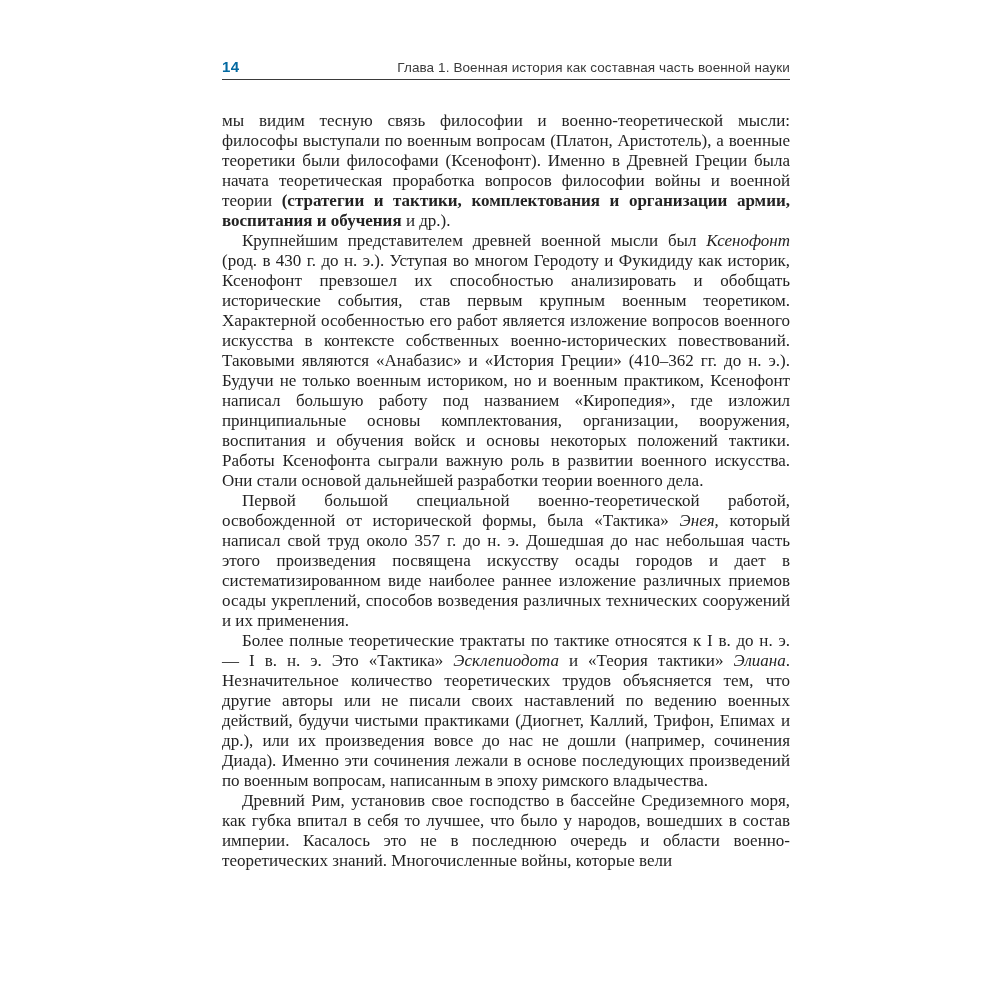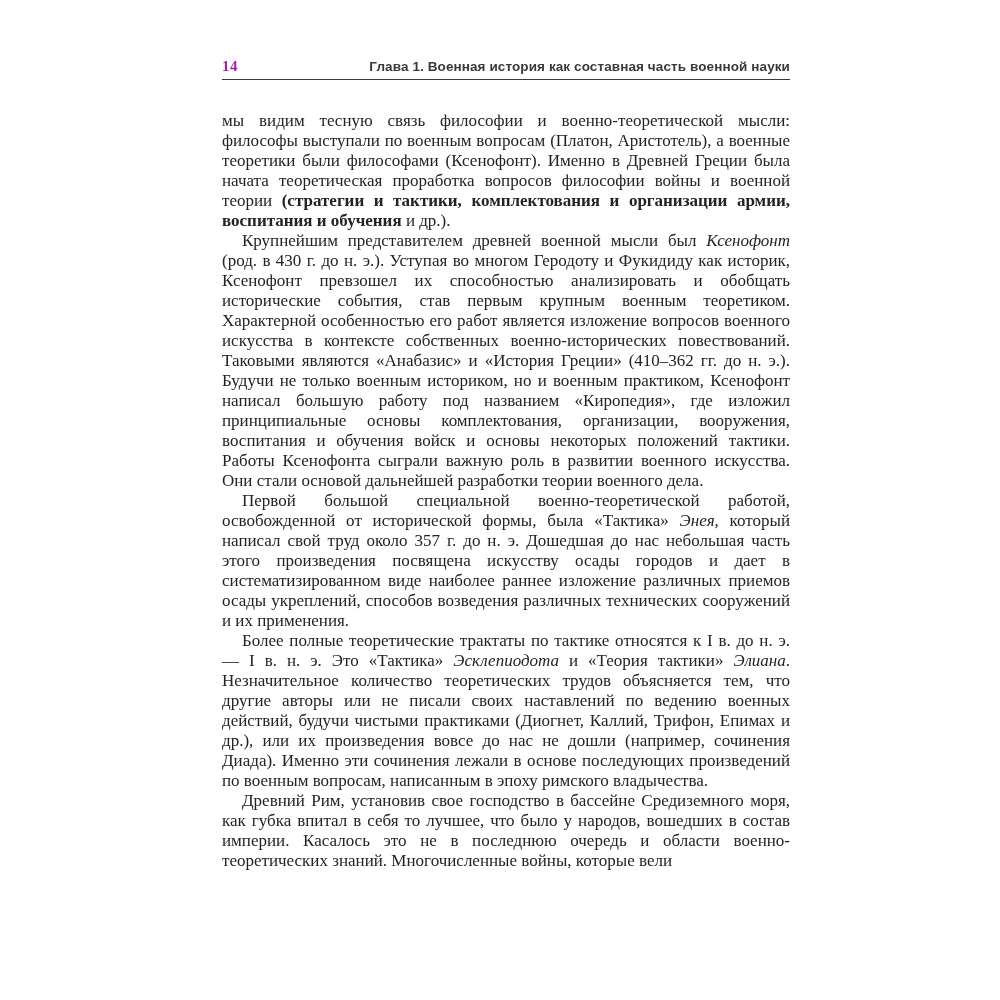--- a/index.html
+++ b/index.html
@@ -25,27 +25,26 @@
   }
   .running-header {
     display: flex;
     justify-content: space-between;
     align-items: baseline;
     font-family: "Liberation Sans", sans-serif;
   }
   .page-number {
     font-size: 15px;
     font-weight: 700;
-    color: #a21caf;
+    color: #0369a1;
     letter-spacing: 0.5px;
-    font-family: Liberation Serif, serif;
   }
   .chapter-title {
     font-size: 13.5px;
-    font-weight: 700;
+    font-weight: 400;
     color: var(--header-text);
     letter-spacing: 0.1px;
   }
   .header-rule {
     margin-top: 4px;
     border-bottom: 1.5px solid var(--rule);
     width: 100%;
   }
   .body-text {
     margin-top: 31px;

